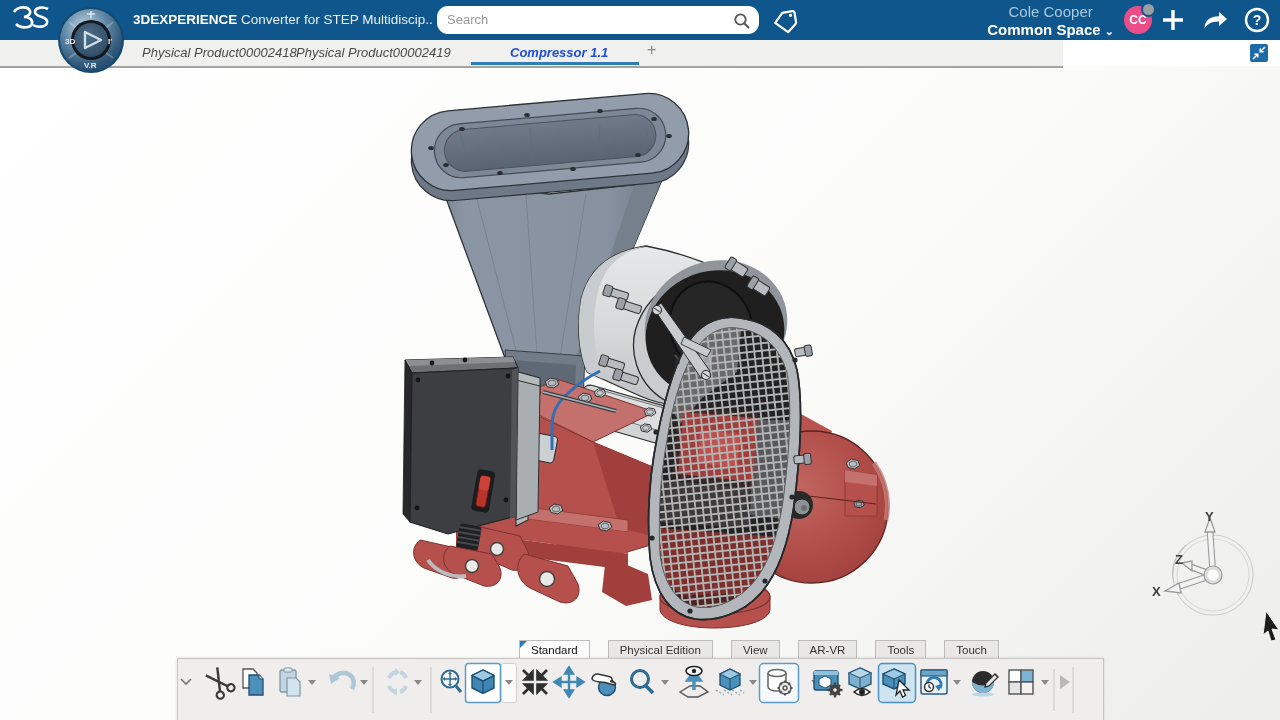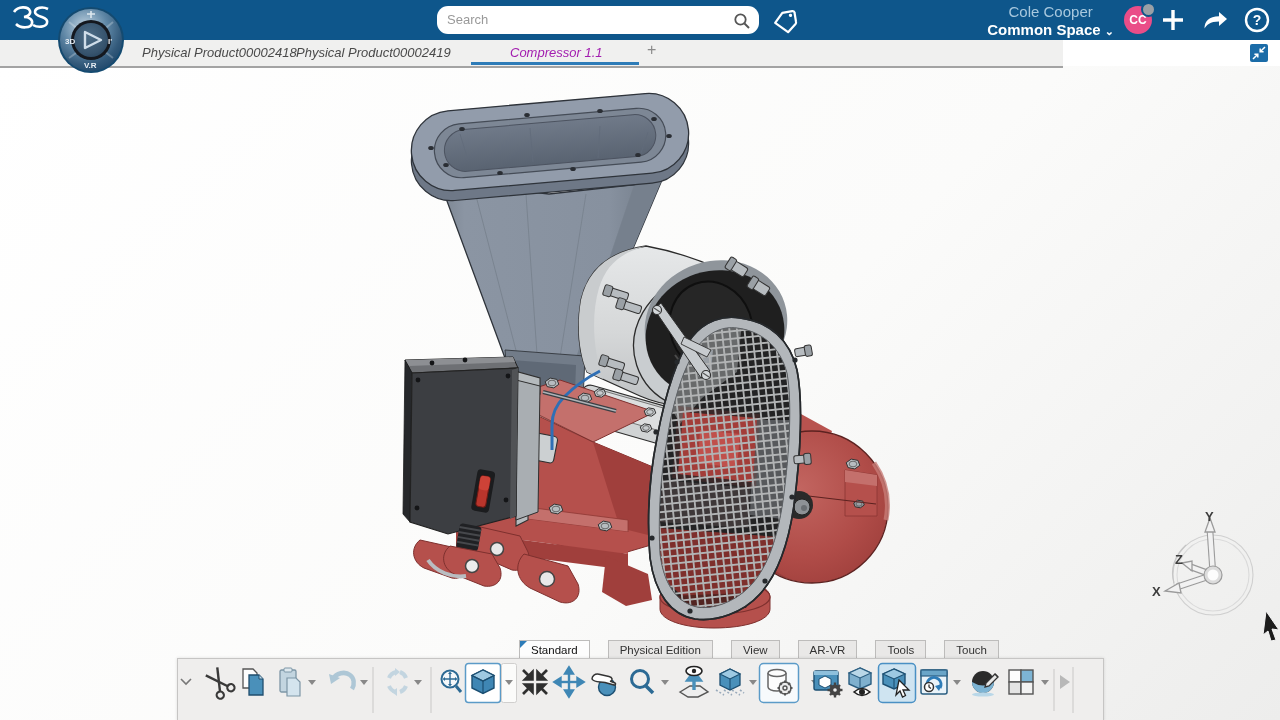--- a/index.html
+++ b/index.html
@@ -23,21 +23,21 @@
   #userblock .big{font-size:15px;font-weight:bold;white-space:nowrap;}
   #avatar{position:absolute;right:128px;top:6px;width:28px;height:28px;border-radius:50%;
     background:#ea4d88;color:#fff;font-size:12px;font-weight:bold;text-align:center;line-height:28px;}
   #avatar .dot{position:absolute;right:-4px;top:-4px;width:11px;height:11px;border-radius:50%;
     background:#9aa0a6;border:2px solid #0e568b;}
   .topic{position:absolute;top:5px;}
   
   #tabbar{position:absolute;left:0;top:40px;width:1063px;height:26px;background:#f0f0ef;
     border-bottom:2px solid #a3a3a3;}
   .tab{position:absolute;top:0;height:26px;line-height:25px;font-style:italic;font-size:13px;color:#4a4a4a;}
-  .tab.active{color:#a21caf;font-weight:normal;}
+  .tab.active{color:#1d4ed8;font-weight:bold;}
   #tabunderline{position:absolute;left:471px;top:62px;width:168px;height:3px;background:#2e7cb8;}
   #tabplus{position:absolute;left:647px;top:1px;color:#8a8a8a;font-size:16px;}
   #collapse{position:absolute;right:12px;top:44px;width:18px;height:18px;background:#1b6ca8;border-radius:2px;}
   
   #viewport{position:absolute;left:0;top:66px;width:1280px;height:654px;
     background:linear-gradient(135deg,#ffffff 0%,#fbfbfa 55%,#ededec 100%);}
   #modelsvg{position:absolute;left:0;top:0;}
   
   #btabs{position:absolute;left:500px;top:640px;height:21px;white-space:nowrap;font-size:11.5px;}
   .btab{display:inline-block;height:19px;line-height:19px;padding:0 11px;background:#e9e8e7;
@@ -289,20 +289,21 @@
         <text x="1175" y="564" font-size="13" font-weight="bold" fill="#3d3d3d" font-family="Liberation Sans">Z</text>
         <text x="1152" y="596" font-size="13" font-weight="bold" fill="#3d3d3d" font-family="Liberation Sans">X</text>
         <path d="M1266 611 L1279 630 L1272 629 L1276 640 L1271 641 L1268 631 L1263 635 Z" fill="#1c1c1c" stroke="#f5f5f5" stroke-width="1"></path>
       </svg>
     </div>
   <div id="topbar"></div>
   <div id="logo3ds"><svg width="44" height="38" viewBox="0 0 44 38">
 <path d="M6 10 C10 4 20 4 22 9 C23 12 20 14.5 16 15 C21 15 25 17.5 24 21.5 C23 26 13 27 8 22" fill="none" stroke="#fff" stroke-width="2.6"></path>
 <path d="M40 7 C34 4 27 6 27 10 C27 13 31 14 34 15 C38 16.5 40 18 39 21 C38 25 30 26 25 23" fill="none" stroke="#fff" stroke-width="2.6"></path>
 </svg></div>
+  <div id="apptitle"><b>3D</b><b>EXPERIENCE</b><span class="lt"> Converter for STEP Multidiscip..</span></div>
   <div id="searchbox">
       <span class="ph">Search</span>
     <svg width="22" height="22" viewBox="0 0 22 22">
         <circle cx="9.5" cy="9.5" r="5.2" fill="none" stroke="#555" stroke-width="1.8"></circle>
         <line x1="13.5" y1="13.5" x2="18" y2="18" stroke="#555" stroke-width="2"></line>
       </svg>
   </div>
   <div id="tagicon">
     <svg width="28" height="26" viewBox="0 0 28 26">
         <g transform="rotate(-8 14 13)">

